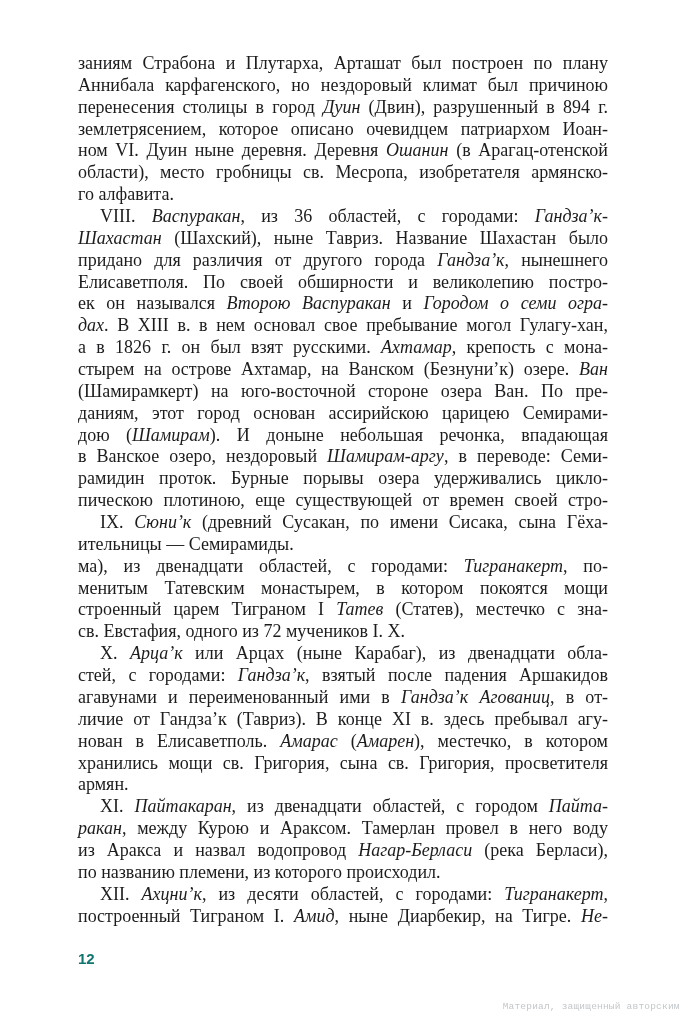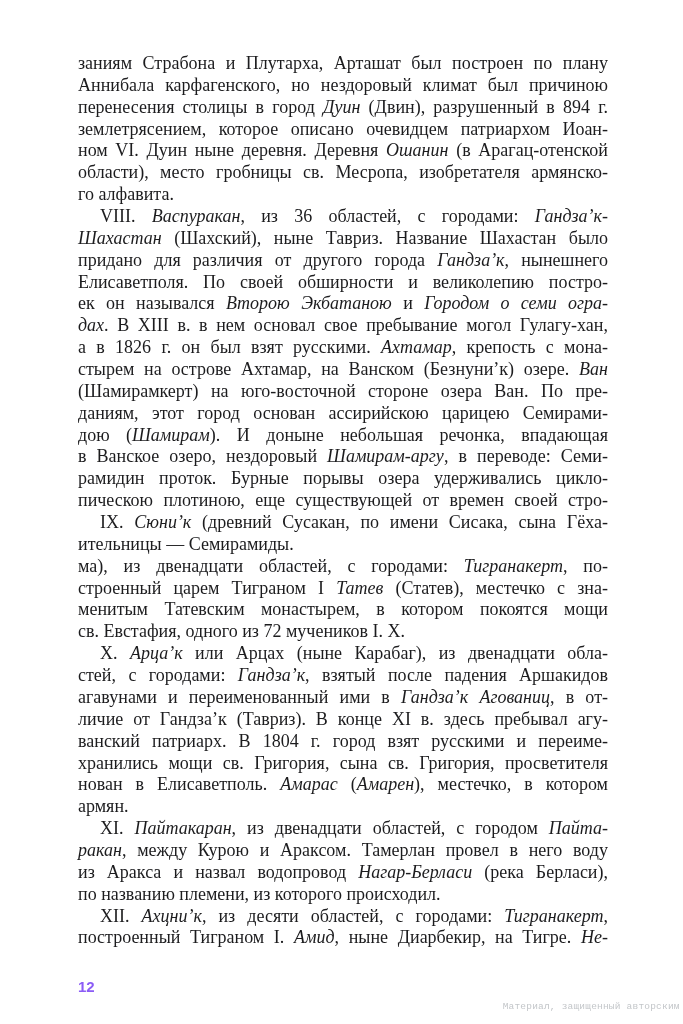--- a/index.html
+++ b/index.html
@@ -27,25 +27,25 @@
     white-space:normal;
   }
   .line.end {
     text-align:right;
     text-align-last:left;
   }
   .line.indent { text-indent:22px; }
   .it { font-style:italic; }
   .page-number {
     position:absolute;
-    left:78px; top:978px;
+    left:78px; top:950px;
     font-family:"Liberation Sans", sans-serif;
     font-weight:700;
     font-size:15px;
-    color:#8b5cf6;
+    color:#0f766e;
   }
   .copyright {
     position:absolute;
     right:6px; top:1001px;
     font-family:Liberation Mono, monospace;
     font-size:9.5px;
     color:#c3c6c9;
     letter-spacing:0.2px;
   }
 </style>
@@ -58,43 +58,42 @@
       <div class="line"><span>Аннибала карфагенского, но нездоровый климат был причиною</span></div>
       <div class="line"><span>перенесения столицы в город </span><span class="it">Дуин</span><span> (Двин), разрушенный в 894 г.</span></div>
       <div class="line"><span>землетрясением, которое описано очевидцем патриархом Иоан-</span></div>
       <div class="line"><span>ном VI. Дуин ныне деревня. Деревня </span><span class="it">Ошанин</span><span> (в Арагац-отенской</span></div>
       <div class="line"><span>области), место гробницы св. Месропа, изобретателя армянско-</span></div>
       <div class="line end"><span>го алфавита.</span></div>
       <div class="line indent"><span>VIII. </span><span class="it">Васпуракан</span><span>, из 36 областей, с городами: </span><span class="it">Гандза’к-</span></div>
       <div class="line"><span class="it">Шахастан</span><span> (Шахский), ныне Тавриз. Название Шахастан было</span></div>
       <div class="line"><span>придано для различия от другого города </span><span class="it">Гандза’к</span><span>, нынешнего</span></div>
       <div class="line"><span>Елисаветполя. По своей обширности и великолепию постро-</span></div>
-      <div class="line"><span>ек он назывался </span><span class="it">Второю Экбатаною</span><span> и </span><span class="it">Городом о семи огра-</span></div>
+      <div class="line"><span>ек он назывался </span><span class="it">Второю Васпуракан</span><span> и </span><span class="it">Городом о семи огра-</span></div>
       <div class="line"><span class="it">дах</span><span>. В XIII в. в нем основал свое пребывание могол Гулагу-хан,</span></div>
       <div class="line"><span>а в 1826 г. он был взят русскими. </span><span class="it">Ахтамар</span><span>, крепость с мона-</span></div>
       <div class="line"><span>стырем на острове Ахтамар, на Ванском (Безнуни’к) озере. </span><span class="it">Ван</span></div>
       <div class="line"><span>(Шамирамкерт) на юго-восточной стороне озера Ван. По пре-</span></div>
       <div class="line"><span>даниям, этот город основан ассирийскою царицею Семирами-</span></div>
       <div class="line"><span>дою (</span><span class="it">Шамирам</span><span>). И доныне небольшая речонка, впадающая</span></div>
       <div class="line"><span>в Ванское озеро, нездоровый </span><span class="it">Шамирам-аргу</span><span>, в переводе: Семи-</span></div>
       <div class="line"><span>рамидин проток. Бурные порывы озера удерживались цикло-</span></div>
       <div class="line"><span>пическою плотиною, еще существующей от времен своей стро-</span></div>
       <div class="line indent"><span>IX. </span><span class="it">Сюни’к</span><span> (древний Сусакан, по имени Сисака, сына Гёха-</span></div>
       <div class="line end"><span>ительницы — Семирамиды.</span></div>
       <div class="line"><span>ма), из двенадцати областей, с городами: </span><span class="it">Тигранакерт</span><span>, по-</span></div>
+      <div class="line"><span>менитым Татевским монастырем, в котором покоятся мощи</span></div>
       <div class="line"><span>строенный царем Тиграном I </span><span class="it">Татев</span><span> (Статев), местечко с зна-</span></div>
-      <div class="line"><span>менитым Татевским монастырем, в котором покоятся мощи</span></div>
       <div class="line end"><span>св. Евстафия, одного из 72 мучеников I. Х.</span></div>
       <div class="line indent"><span>X. </span><span class="it">Арца’к</span><span> или Арцах (ныне Карабаг), из двенадцати обла-</span></div>
       <div class="line"><span>стей, с городами: </span><span class="it">Гандза’к</span><span>, взятый после падения Аршакидов</span></div>
       <div class="line"><span>агавунами и переименованный ими в </span><span class="it">Гандза’к Агованиц</span><span>, в от-</span></div>
       <div class="line"><span>личие от Гандза’к (Тавриз). В конце XI в. здесь пребывал агу-</span></div>
-      <div class="line"><span>ванский патриарх. В 1804 г. город взят русскими и переиме-</span></div>
+      <div class="line"><span>нован в Елисаветполь. </span><span class="it">Амарас</span><span> (</span><span class="it">Амарен</span><span>), местечко, в котором</span></div>
       <div class="line"><span>хранились мощи св. Григория, сына св. Григория, просветителя</span></div>
-      <div class="line"><span>нован в Елисаветполь. </span><span class="it">Амарас</span><span> (</span><span class="it">Амарен</span><span>), местечко, в котором</span></div>
       <div class="line end"><span>армян.</span></div>
       <div class="line indent"><span>XI. </span><span class="it">Пайтакаран</span><span>, из двенадцати областей, с городом </span><span class="it">Пайта-</span></div>
       <div class="line"><span class="it">ракан</span><span>, между Курою и Араксом. Тамерлан провел в него воду</span></div>
       <div class="line"><span>из Аракса и назвал водопровод </span><span class="it">Нагар-Берласи</span><span> (река Берласи),</span></div>
       <div class="line end"><span>по названию племени, из которого происходил.</span></div>
       <div class="line indent"><span>XII. </span><span class="it">Ахцни’к</span><span>, из десяти областей, с городами: </span><span class="it">Тигранакерт</span><span>,</span></div>
       <div class="line"><span>построенный Тиграном I. </span><span class="it">Амид</span><span>, ныне Диарбекир, на Тигре. </span><span class="it">Не-</span></div>
     </div>
   <div class="page-number">12</div>
   <div class="copyright">Материал, защищенный авторским правом</div>

